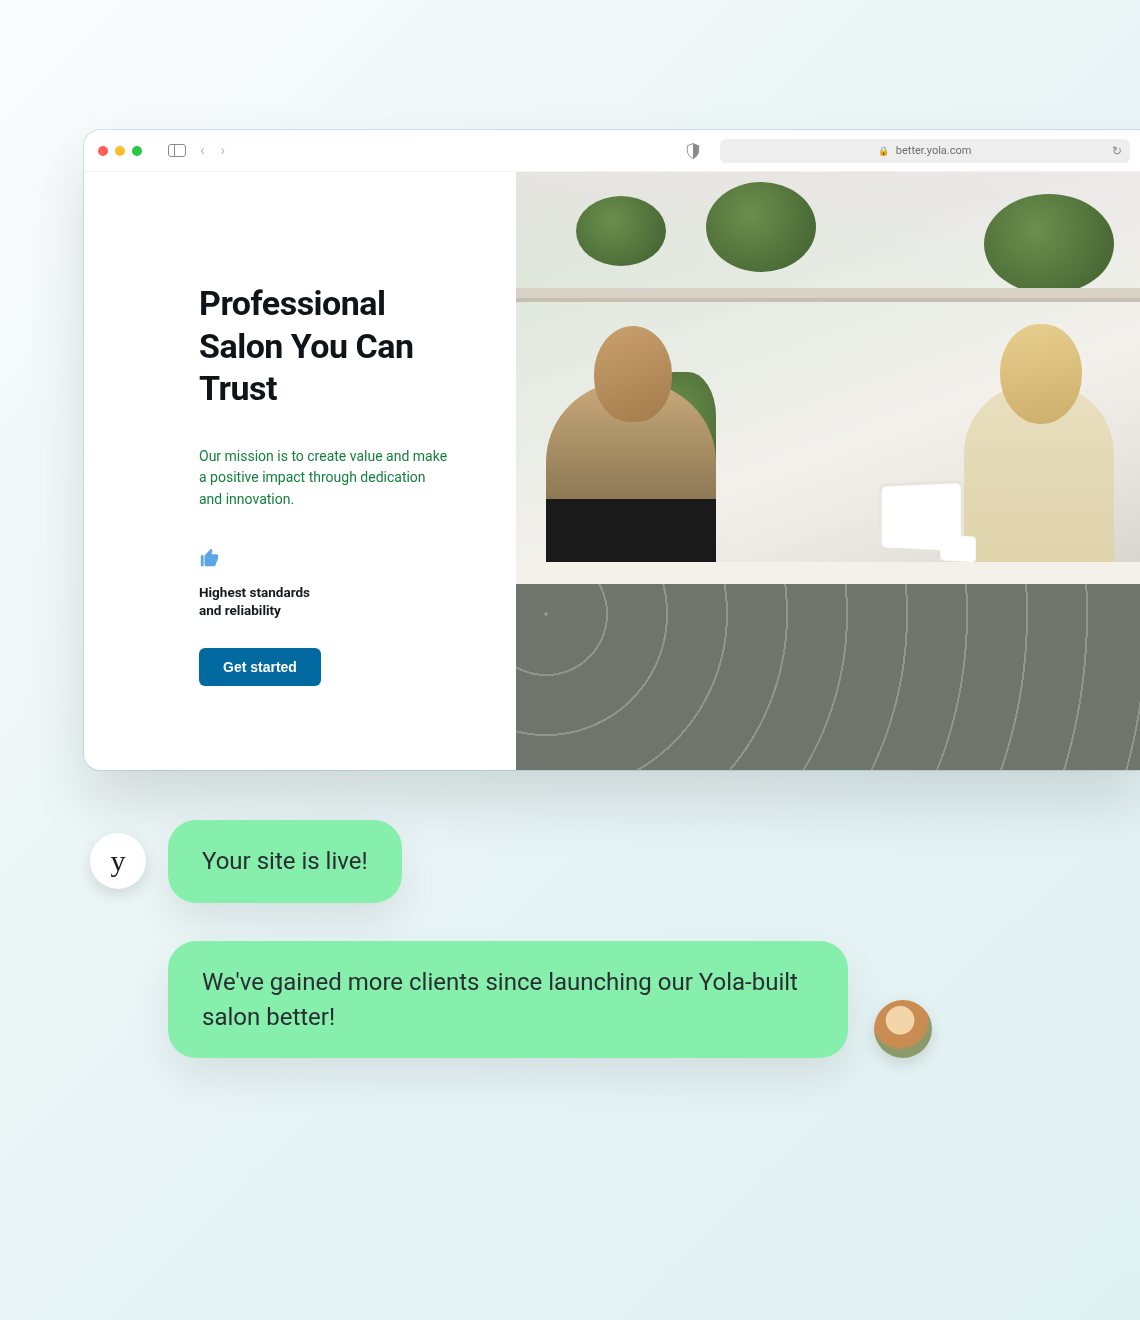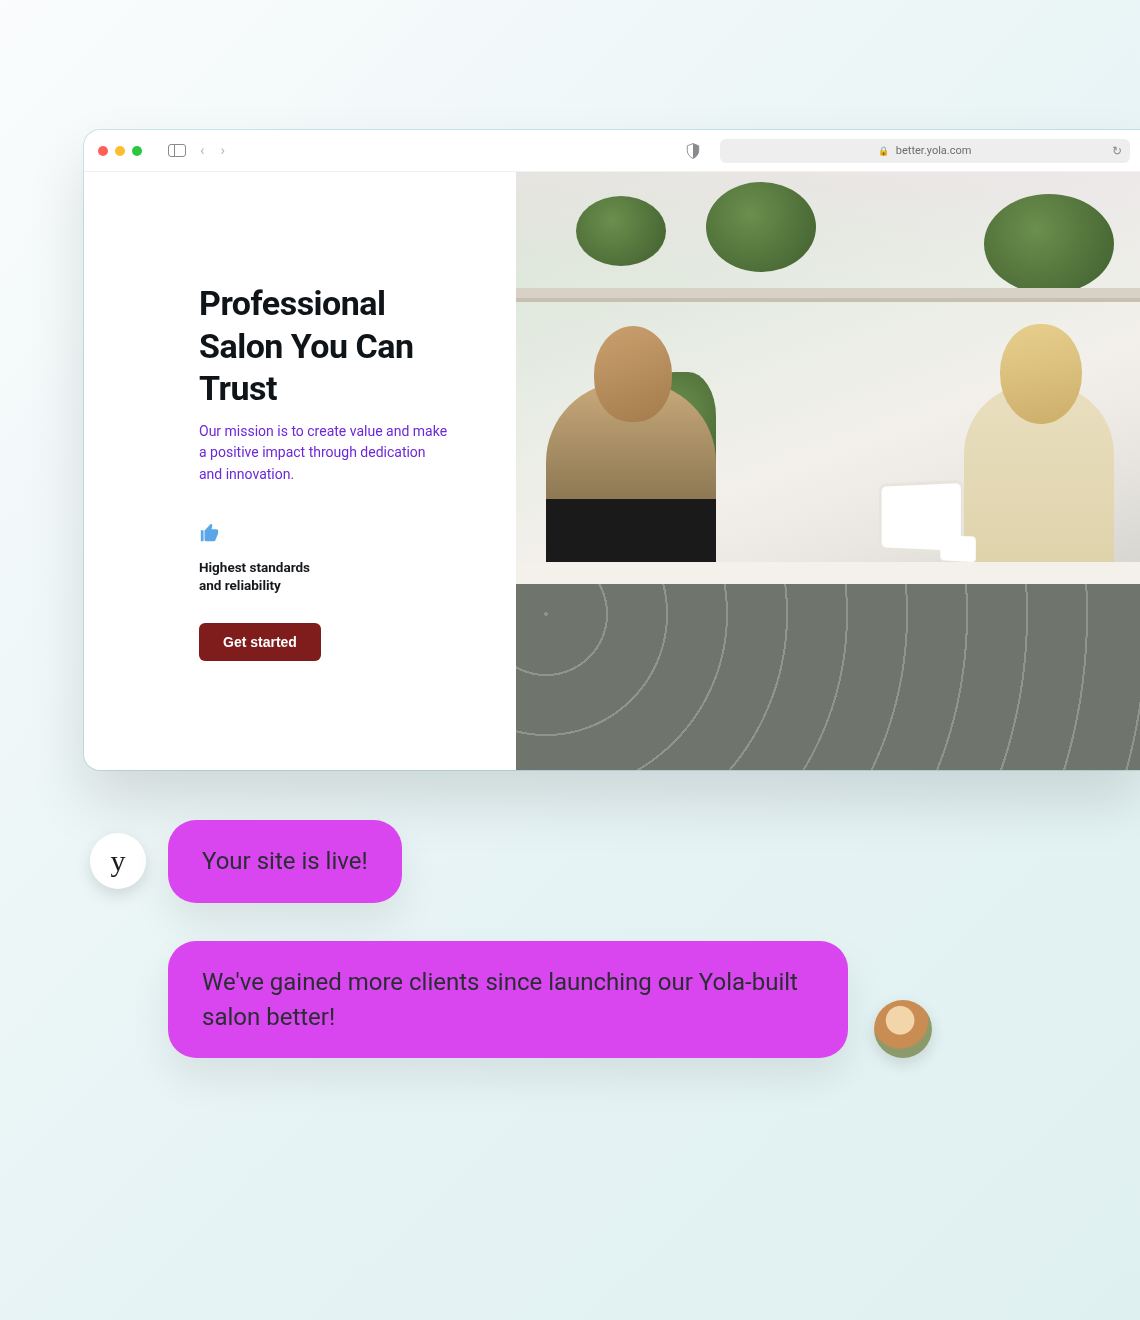--- a/index.html
+++ b/index.html
@@ -84,44 +84,44 @@
     padding: 110px 40px 0 115px;
   }
   .site-left h1{
     font-size: 34px;
     font-weight: 700;
     line-height: 1.25;
     color:#0f1419;
     letter-spacing:-0.5px;
   }
   .site-left p.mission{
-    margin-top:11px;
+    margin-top:36px;
     font-size:14px;
     line-height:1.55;
-    color:#6d28d9;
+    color:#15803d;
     max-width:250px;
   }
   .features{
     margin-top:36px;
     display:flex;
     gap:34px;
   }
   .feature{ width:120px; }
   .feature .icon{ color:#5aa6e6; width:22px; height:22px; display:block; }
   .feature .text{
     margin-top:14px;
     font-size:13.5px;
     font-weight:700;
     color:#15181c;
     line-height:1.4;
   }
   .cta{
     margin-top:28px;
     display:inline-block;
-    background:#7f1d1d;
+    background:#0369a1;
     color:#fff;
     font-size:14px;
     font-weight:600;
     padding:11px 24px;
     border-radius:6px;
     border:none;
     cursor:pointer;
   }
 
   .site-right{
@@ -184,21 +184,21 @@
     background:#fff;border:3px solid #e7e4dc; transform:perspective(260px) rotateY(-20deg);
   }
   .tablet::after{content:'';position:absolute;right:-14px;top:50px;width:34px;height:24px;background:#fff;border-radius:4px;}
 
   
   .chat-area{
     position:absolute;
     top:820px; left:90px; right:60px;
   }
   .bubble{
-    background:#d946ef;
+    background:#86efac;
     border-radius:28px;
     padding:24px 34px;
     font-size:24px;
     color:#2a2e33;
     line-height:1.45;
     box-shadow:0 20px 40px rgba(0,0,0,.08);
     width:fit-content;
     max-width:700px;
   }
   .row1{display:flex;align-items:center;gap:22px;}

